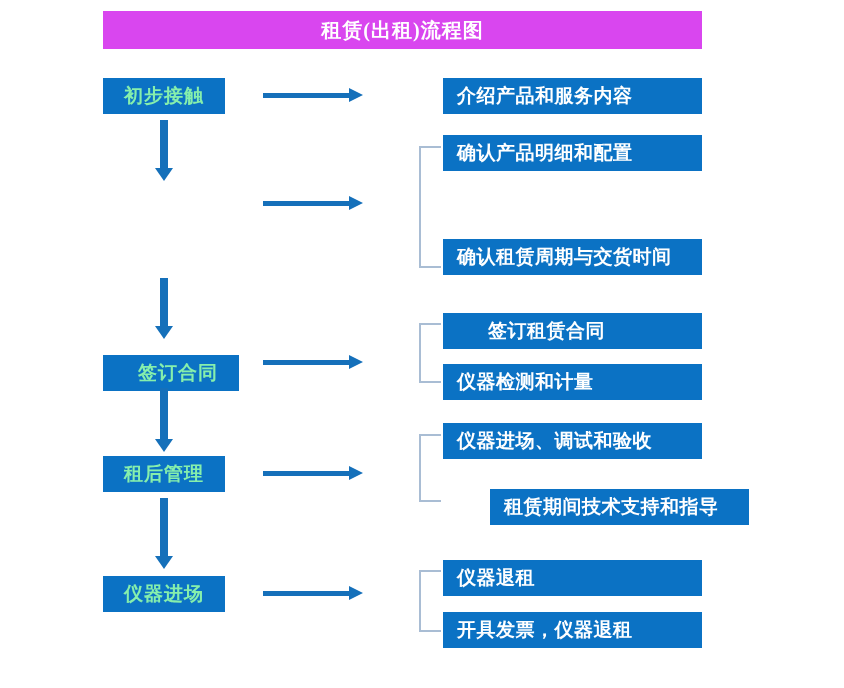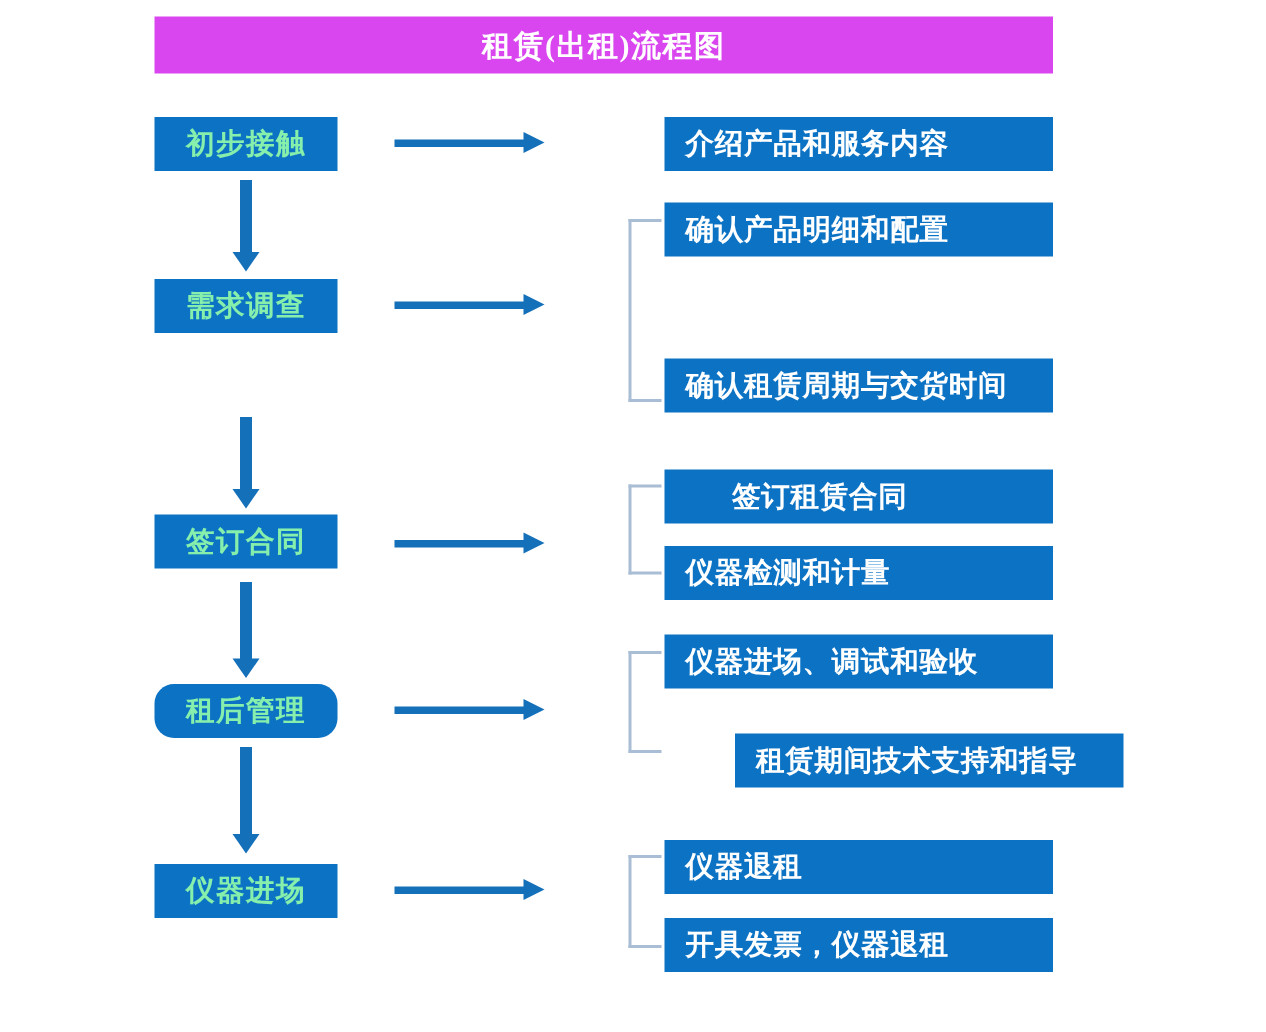--- a/index.html
+++ b/index.html
@@ -136,23 +136,22 @@
   }
 </style>
 </head>
 <body>
 
 <div id="canvas">
 
   <div class="title-bar">租赁(出租)流程图</div>
 
   <div class="stage-box" id="stage-0" style="top: 78px;">初步接触</div>
-  <div class="stage-box" id="stage-1" style="top: 186px;">需求调查</div>
-  <div class="stage-box" id="stage-2" style="top: 343px;">签订合同</div>
-  <div class="stage-box" id="stage-3" style="top: 456px; border-radius: 13px;">租后管理</div>
+  <div class="stage-box" id="stage-2" style="top: 355px; padding-left: 14px;">签订合同</div>
+  <div class="stage-box" id="stage-3" style="top: 456px;">租后管理</div>
   <div class="stage-box" id="stage-4" style="top: 576px;">仪器进场</div>
 
   <div class="detail-box" id="detail-0" style="top: 78px;">介绍产品和服务内容</div>
   <div class="detail-box" id="detail-1" style="top: 135px;">确认产品明细和配置</div>
   <div class="detail-box" id="detail-3" style="top: 239px;">确认租赁周期与交货时间</div>
   <div class="detail-box" id="detail-4" style="top: 313px; padding-left: 45px;">签订租赁合同</div>
   <div class="detail-box" id="detail-5" style="top: 364px;">仪器检测和计量</div>
   <div class="detail-box" id="detail-6" style="top: 423px;">仪器进场、调试和验收</div>
   <div class="detail-box" id="detail-7" style="top: 489px; margin-left: 47px;">租赁期间技术支持和指导</div>
   <div class="detail-box" id="detail-8" style="top: 560px;">仪器退租</div>

